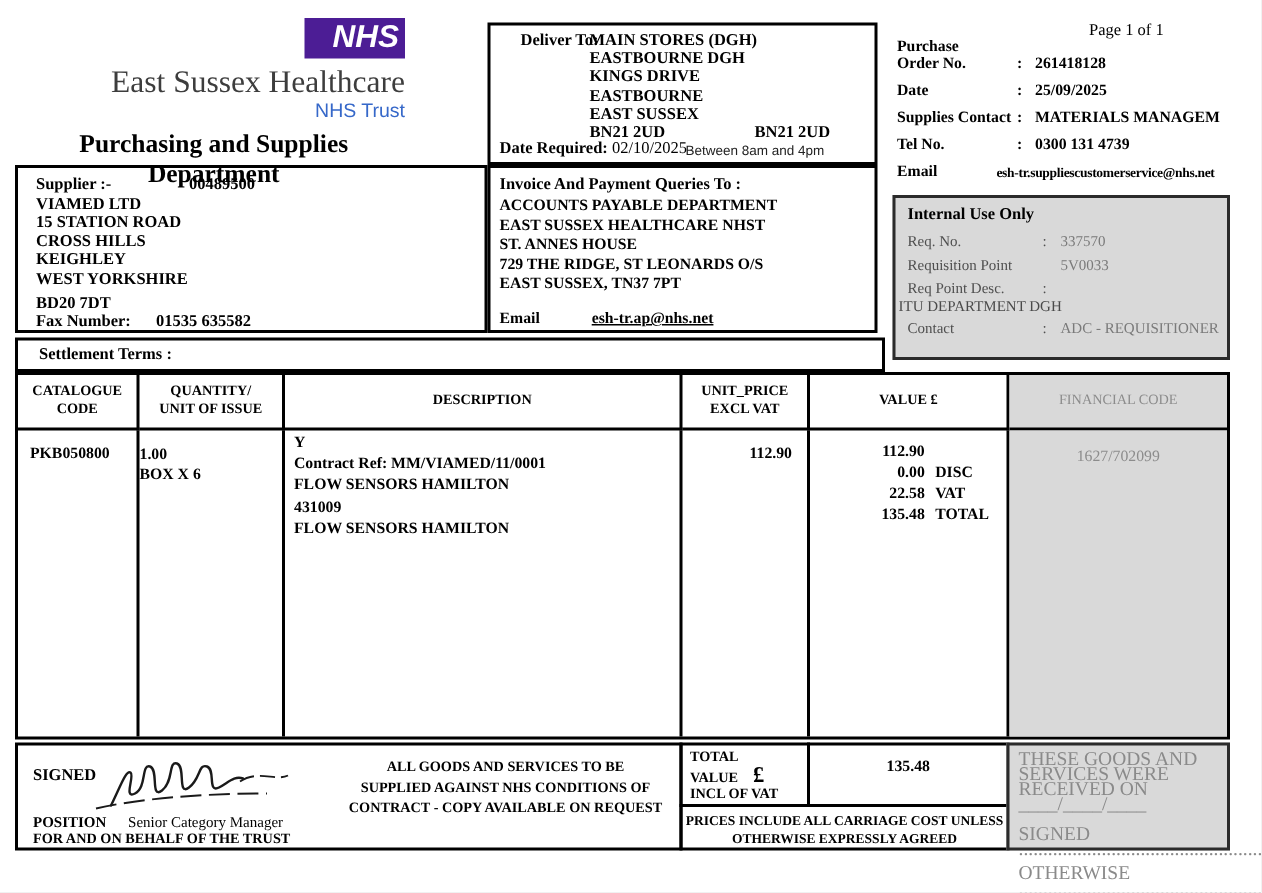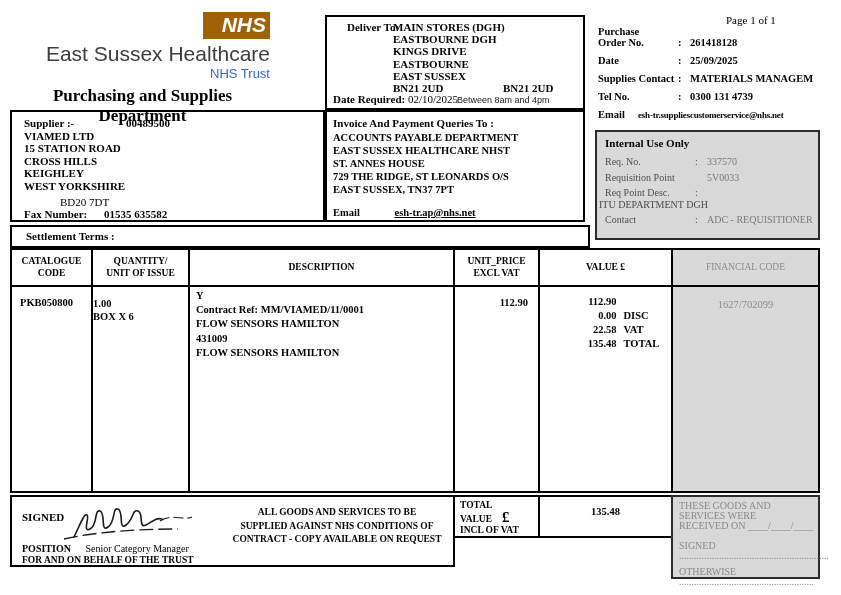--- a/index.html
+++ b/index.html
@@ -7,25 +7,25 @@
   #doc {
     position:relative; width:841px; height:595px; background:#ffffff;
     font-family:"Liberation Serif", serif; color:#000; overflow:hidden;
     margin:0 auto;
   }
   .abs { position:absolute; }
   .b   { font-weight:bold; }
   .box { border:2px solid #000; }
 
   
-  .nhs-logo { left:203px; top:12px; width:67px; height:27px; background:#a16207;
+  .nhs-logo { left:203px; top:12px; width:67px; height:27px; background:#4c1d95;
               color:#fff; font-family:"Liberation Sans", sans-serif; font-style:italic;
               font-weight:bold; font-size:21px; text-align:right; padding:1px 4px 0 0; }
   .org-name { left:10px; top:42px; width:260px; text-align:right;
-              font-family:Liberation Sans, sans-serif; font-size:21px; color:#3d3d3d; }
+              font-family:Liberation Serif, serif; font-size:21px; color:#3d3d3d; }
   .org-sub  { left:10px; top:66px; width:260px; text-align:right;
               font-family:"Liberation Sans", sans-serif; font-size:13px; color:#3668c9; }
   .dept     { left:20px; top:86px; width:245px; text-align:center;
               font-weight:bold; font-size:17px; }
 
   
   .deliver-box { left:325px; top:15px; width:260px; height:95px; }
   .deliver-label { left:20px; top:4px; font-size:11px; }
   .deliver-lines { left:66px; top:4px; font-size:11px; font-weight:bold; line-height:12.2px; }
   .deliver-pc2 { left:176px; top:65px; font-size:11px; font-weight:bold; }
@@ -33,28 +33,28 @@
   .time-window { left:130px; top:78px; font-family:"Liberation Sans", sans-serif;
                  font-size:9px; color:#222; }
 
   
   .page-ind { left:726px; top:14px; font-size:11px; }
   .order-info { left:598px; top:26px; width:238px; font-size:10.5px; font-weight:bold; }
   .oi-row { display:flex; align-items:flex-end; margin-bottom:7px; }
   .oi-label { width:80px; }
   .oi-colon { width:12px; }
   .oi-value { flex:1; }
-  .oi-email-value { font-size:9px; letter-spacing:-0.2px; }
+  .oi-email-value { font-size:9px; letter-spacing:-0.2px;text-align:center; }
 
   
   .supplier-box { left:10px; top:110px; width:315px; height:112px; font-size:11px; }
   .supplier-head { position:absolute; left:12px; top:5px; }
   .supplier-code { position:absolute; left:78px; top:5px; font-weight:bold;padding-left:36px; }
   .supplier-lines { position:absolute; left:12px; top:18px; font-weight:bold; line-height:12.4px; }
-  .supplier-pc { position:absolute; left:12px; top:84px; font-weight:normal;margin-left:36px; }
+  .supplier-pc { position:absolute; left:12px; top:84px; font-weight:bold; }
   .supplier-fax { position:absolute; left:12px; top:96px; }
   .supplier-fax-val { font-weight:bold; margin-left:14px; }
 
   
   .invoice-box { left:325px; top:110px; width:260px; height:112px; font-size:10.5px; }
   .invoice-head { position:absolute; left:6px; top:5px; font-size:11px; }
   .invoice-lines { position:absolute; left:6px; top:19px; font-weight:bold; line-height:13px; }
   .invoice-email { position:absolute; left:6px; bottom:2px; }
   .invoice-email-val { font-weight:bold; margin-left:32px; text-decoration:underline;margin-top:28px; }
 
@@ -102,22 +102,22 @@
   .position-val { margin-left:12px; font-weight:normal; }
   .behalf { position:absolute; left:10px; top:58px; font-weight:bold; font-size:9.5px; }
   .total-label-box { left:453px; top:495px; width:87px; height:43px; border:2px solid #000;
                      font-weight:bold; font-size:9.5px; padding:3px 0 0 5px; line-height:11.5px; }
   .pound { font-size:15px; margin-left:10px; }
   .total-value-box { left:538px; top:495px; width:135px; height:43px; border:2px solid #000;
                      text-align:center; padding-top:9px; font-weight:bold; font-size:10.5px; }
   .carriage-box { left:453px; top:536px; width:220px; height:31px; border:2px solid #000;
                   text-align:center; font-weight:bold; font-size:9px; line-height:12px;
                   padding-top:3px; }
-  .received-box { left:671px; top:495px; width:149px; height:84px; background:#d9d9d9;
-                  border:2px solid #2b2b2b; color:#8a8a8a; font-size:10px;
+  .received-box { left:671px; top:495px; width:149px; height:72px; background:#d9d9d9;
+                  border:2px solid #2b2b2b; color:#8a8a8a; font-size:13px;
                   padding:4px 0 0 6px; line-height:10px; }
   .received-gap { height:10px; }
 </style>
 </head>
 <body>
 
 <div id="doc">
 
   <div class="abs nhs-logo">NHS</div>
   <div class="abs org-name">East Sussex Healthcare</div>
@@ -311,20 +311,24 @@
     </div>
     <div class="behalf">FOR AND ON BEHALF OF THE TRUST</div>
   </div>
 
   <div class="abs total-label-box">
     <div>TOTAL</div>
     <div><span>VALUE</span><span class="pound">£</span></div>
     <div>INCL OF VAT</div>
   </div>
   <div class="abs total-value-box">135.48</div>
+  <div class="abs carriage-box">
+    <div>PRICES INCLUDE ALL CARRIAGE COST UNLESS</div>
+    <div>OTHERWISE EXPRESSLY AGREED</div>
+  </div>
   <div class="abs received-box">
     <div>THESE GOODS AND SERVICES  WERE</div>
     <div>RECEIVED ON  ____/____/____</div>
     <div class="received-gap"></div>
     <div>SIGNED ............................................................</div>
     <div class="received-gap" style="height:6px"></div>
     <div>OTHERWISE ......................................................</div>
   </div>
 
 </div>

